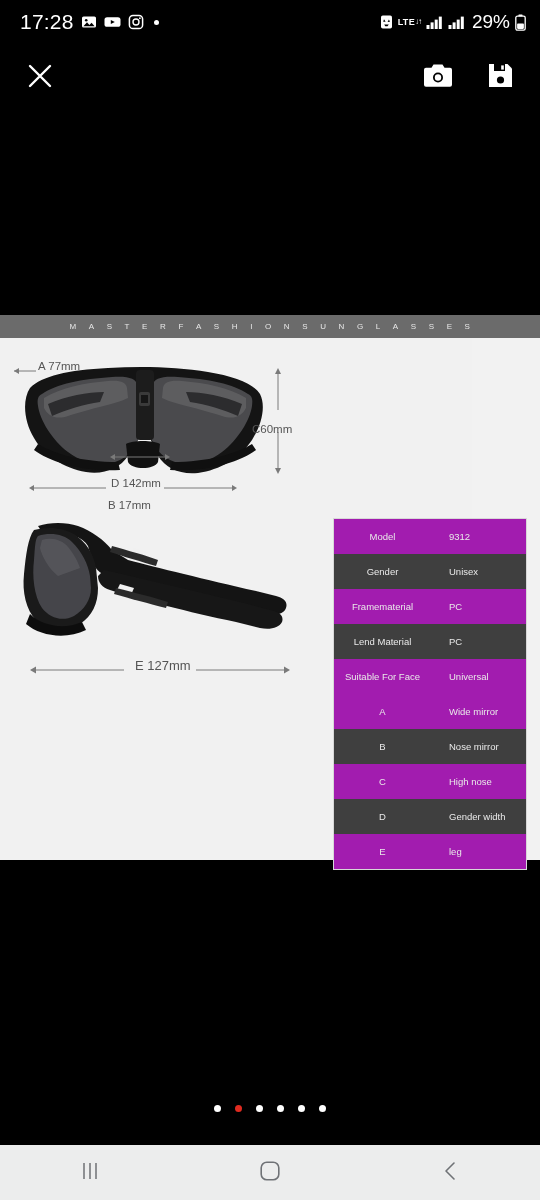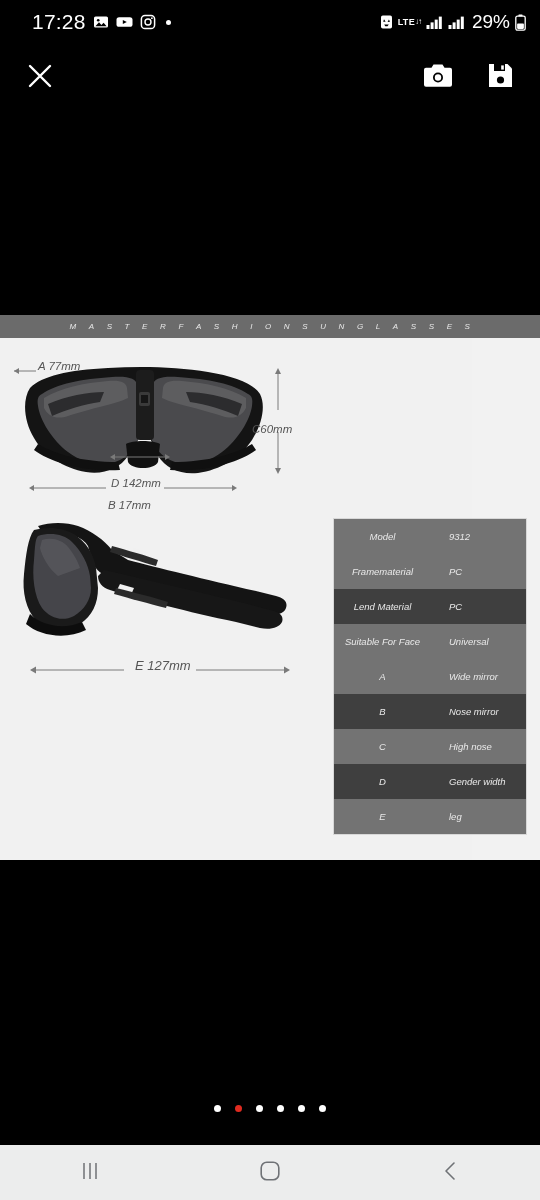--- a/index.html
+++ b/index.html
@@ -11,21 +11,21 @@
     -webkit-font-smoothing:antialiased;
   }
 
   
   #status-bar{
     position:absolute; top:0; left:0; width:540px; height:44px;
     background:#000; color:#fff;
     display:flex; align-items:center; justify-content:space-between;
     padding:0 14px 0 20px;
   }
-  .sb-left{ display:flex; align-items:center; gap:7px;margin-left:12px; }
+  .sb-left{ display:flex; align-items:center; gap:7px; }
   .sb-right{ display:flex; align-items:center; gap:5px; }
   .clock{ font-size:21px; letter-spacing:.2px; font-weight:400; }
   .sb-ico{ display:inline-flex; align-items:center; justify-content:center; }
   .dot-ico{ width:5px; height:5px; border-radius:50%; background:#fff; display:inline-block; margin-left:3px;}
   .lte-wrap{ display:flex; flex-direction:row; align-items:center; line-height:1; }
   .lte-txt{ font-size:9px; font-weight:700; letter-spacing:.3px;}
   .lte-arrows{ font-size:8px; margin-top:-1px; letter-spacing:-1px;}
   .batt-pct{ font-size:19px; margin-left:2px; }
 
   
@@ -38,21 +38,20 @@
   .bar-btn{ background:none; border:0; cursor:pointer; display:flex; align-items:center; justify-content:center; padding:4px;}
 
   
   #viewer{
     position:absolute; top:110px; left:0; width:540px; height:1035px;
     background:#000; overflow:hidden;
   }
   #product-image{
     position:absolute; top:205px; left:0; width:540px; height:545px;
     background:#f2f2f2;
-    font-style:italic;
   }
   #brand-banner{
     position:absolute; top:0; left:0; width:540px; height:23px;
     background:#6b6b6b; color:#e8e8e8;
     font-size:8px; letter-spacing:.6px;
     display:flex; align-items:center; justify-content:center;
   }
   #brand-banner span{ display:inline-block; padding:0 6px; }
 
   .sheet{ position:absolute; top:23px; left:0; width:472px; height:522px; background:#f1f1f1; }
@@ -66,21 +65,21 @@
     font-family:"Liberation Sans", sans-serif;
   }
 
   
   #spec-table{
     position:absolute; left:333px; top:180px; width:194px;
     border:1px solid #d8d8d8;
     font-size:9.5px;
   }
   .spec-row{ display:flex; height:35px; align-items:center; color:#e9e9e9; }
-  .spec-row.odd { background:#737373; }
+  .spec-row.odd { background:#a21caf; }
   .spec-row.even{ background:#3f3f3f; }
   .spec-key{ flex:0 0 97px; text-align:center; }
   .spec-val{ flex:1; text-align:left; padding-left:18px; }
 
   
   #page-dots{
     position:absolute; left:0; top:995px; width:540px;
     display:flex; align-items:center; justify-content:center; gap:14px;
   }
   .pdot{ width:7px; height:7px; border-radius:50%; background:#ffffff; cursor:pointer; }
@@ -289,20 +288,24 @@
           <path d="M2 6 l6 -3.5 v7 z" fill="#7a7a7a"></path>
         <path d="M168 6 H258" stroke="#7a7a7a" stroke-width="1"></path>
           <path d="M262 6 l-6 -3.5 v7 z" fill="#7a7a7a"></path>
       </svg>
 
       <div id="spec-table">
         <div class="spec-row odd">
           <span class="spec-key">Model</span>
           <span class="spec-val">9312</span>
         </div>
+        <div class="spec-row even">
+          <span class="spec-key">Gender</span>
+          <span class="spec-val">Unisex</span>
+        </div>
         <div class="spec-row odd">
           <span class="spec-key">Framematerial</span>
           <span class="spec-val">PC</span>
         </div>
         <div class="spec-row even">
           <span class="spec-key">Lend Material</span>
           <span class="spec-val">PC</span>
         </div>
         <div class="spec-row odd">
           <span class="spec-key">Suitable For Face</span>

